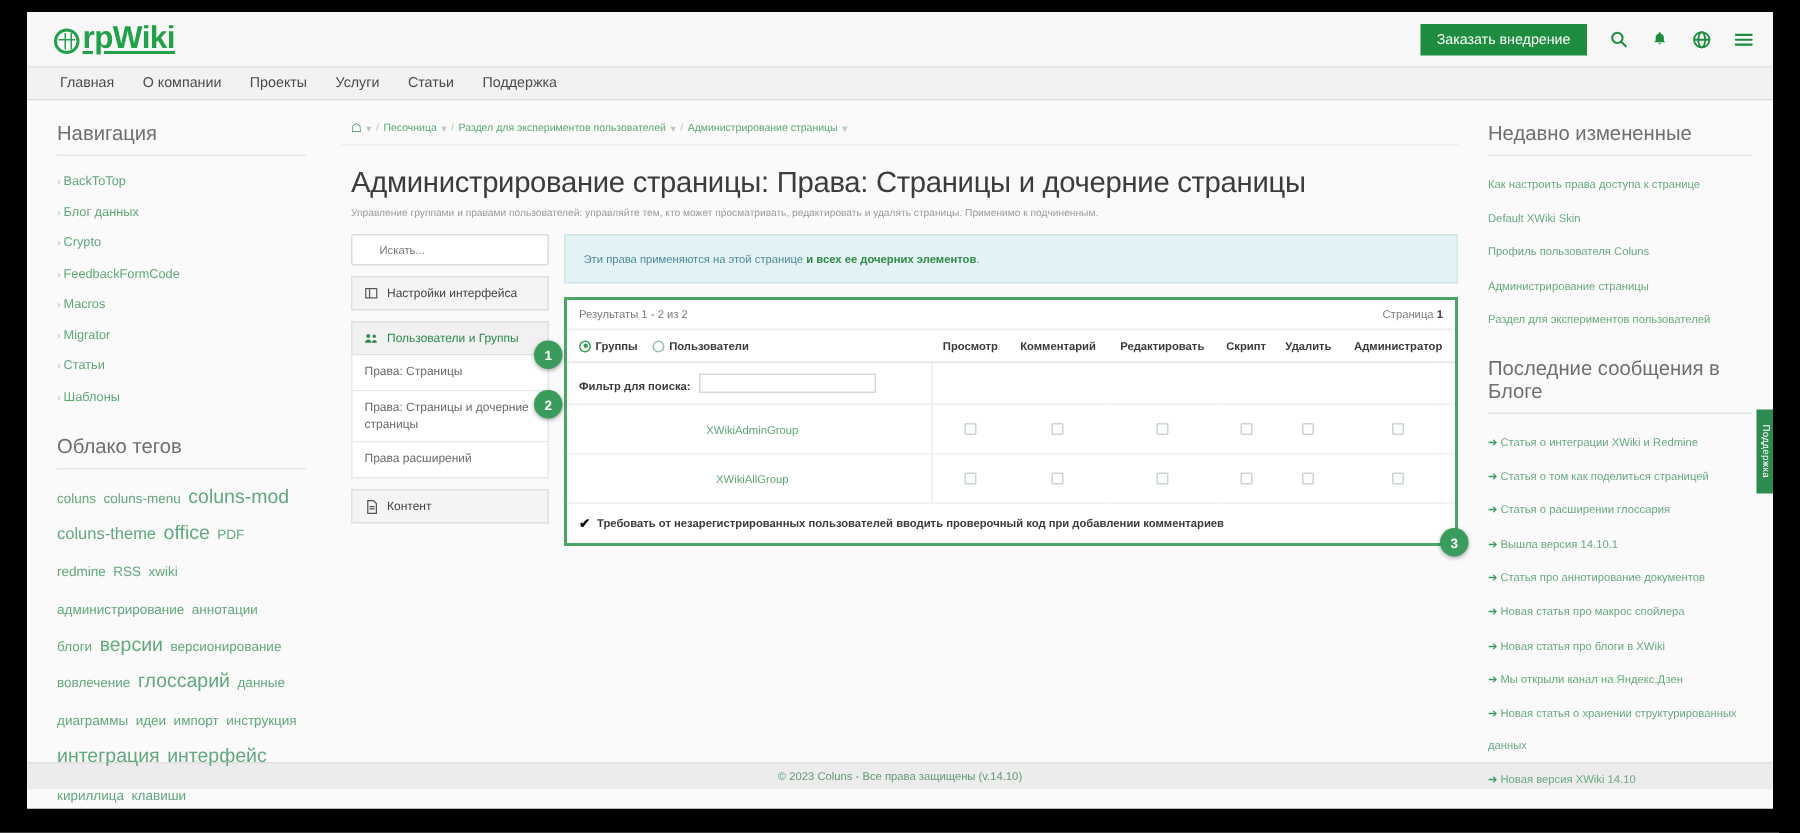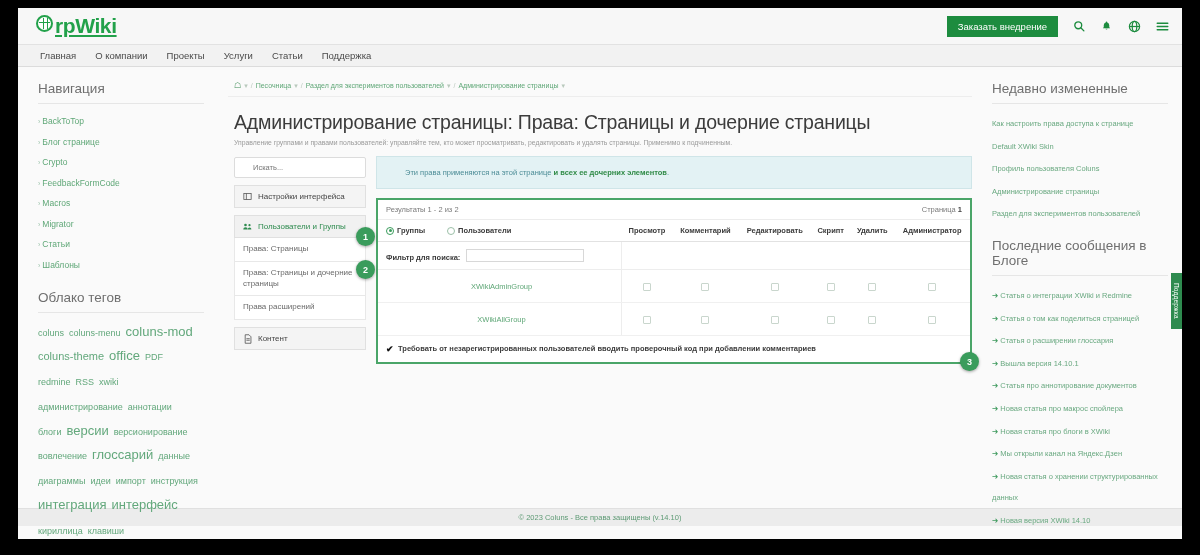--- a/index.html
+++ b/index.html
@@ -20,21 +20,21 @@
 
   
   .topbar {
     height: 36px;
     background: #f7f7f7;
     display: flex; align-items: center;
     padding: 0 12px 0 18px;
     position: relative;
   }
   .logo {
-    display: flex; 
+    display: flex; align-items: center;
     font-size: 21px; font-weight: bold;
     color: #22a14a;
     letter-spacing: -0.4px;
     text-decoration: underline;
     text-decoration-color: #22a14a;
     text-underline-offset: 2px;
   }
   .logo .globe {
     width: 17px; height: 17px; border-radius: 50%;
     background: #fff;
@@ -212,21 +212,21 @@
   .badge-2 { right: -9px; top: 104px; }
   .badge-3 { right: -9px; bottom: -9px; }
 
   
   .admin-body { flex: 1; position: relative; }
   .notice {
     background: #e3f2f4;
     border: 1px solid #cfe5e8;
     color: #4c8c96;
     font-size: 7.5px;
-    padding: 11px 28px;
+    padding: 11px 12px;
     margin-bottom: 9px;
   }
   .notice b { color: #2f8a46; }
 
   .rights-box {
     border: 2px solid #4aa568;
     background: #fff;
     padding: 0;
     position: relative;
   }
@@ -242,21 +242,21 @@
   table.rights th {
     font-size: 7.5px;
     color: #3b3b3b;
     font-weight: bold;
     padding: 6px 4px;
     text-align: center;
     border-bottom: 1px solid #e2e2e2;
     white-space: nowrap;
   }
   table.rights th.who { text-align: left; padding-left: 8px; }
-  .radio-row { display: flex; align-items: center; gap: 16px; font-weight: normal; }
+  .radio-row { display: flex; align-items: center; gap: 4px; font-weight: normal; }
   .radio-row label { display: flex; align-items: center; gap: 3px; font-weight: bold; color: #3b3b3b; cursor: pointer; }
   .rad {
     width: 8px; height: 8px; border-radius: 50%;
     border: 1px solid #9bbfa7; background: #fff;
     display: inline-block; position: relative;
   }
   .rad.on { border-color: #3a9c5c; }
   .rad.on::after {
     content: ""; position: absolute; left: 1.5px; top: 1.5px;
     width: 3px; height: 3px; border-radius: 50%; background: #3a9c5c;
@@ -385,21 +385,21 @@
     <a href="#">Статьи</a>
     <a href="#">Поддержка</a>
   </nav>
 
   <div class="body-wrap">
 
     <aside class="col-left">
       <h3 class="panel-title">Навигация</h3>
       <ul class="nav-list" id="nav-list">
           <li><span class="caret">›</span><a href="#">BackToTop</a></li>
-          <li><span class="caret">›</span><a href="#">Блог странице</a></li>
+          <li><span class="caret">›</span><a href="#">Блог данных</a></li>
           <li><span class="caret">›</span><a href="#">Crypto</a></li>
           <li><span class="caret">›</span><a href="#">FeedbackFormCode</a></li>
           <li><span class="caret">›</span><a href="#">Macros</a></li>
           <li><span class="caret">›</span><a href="#">Migrator</a></li>
           <li><span class="caret">›</span><a href="#">Статьи</a></li>
           <li><span class="caret">›</span><a href="#">Шаблоны</a></li>
         </ul>
 
       <h3 class="panel-title" style="margin-top:18px">Облако тегов</h3>
       <div class="tagcloud" id="tagcloud"><a href="#" class="s2">coluns</a><a href="#" class="s2">coluns-menu</a><a href="#" class="s4">coluns-mod</a><a href="#" class="s3">coluns-theme</a><a href="#" class="s4">office</a><a href="#" class="s2">PDF</a><a href="#" class="s2">redmine</a><a href="#" class="s2">RSS</a><a href="#" class="s2">xwiki</a><a href="#" class="s2">администрирование</a><a href="#" class="s2">аннотации</a><a href="#" class="s2">блоги</a><a href="#" class="s4">версии</a><a href="#" class="s2">версионирование</a><a href="#" class="s2">вовлечение</a><a href="#" class="s4">глоссарий</a><a href="#" class="s2">данные</a><a href="#" class="s2">диаграммы</a><a href="#" class="s2">идеи</a><a href="#" class="s2">импорт</a><a href="#" class="s2">инструкция</a><a href="#" class="s4">интеграция</a><a href="#" class="s4">интерфейс</a><a href="#" class="s2">кириллица</a><a href="#" class="s2">клавиши</a></div>

